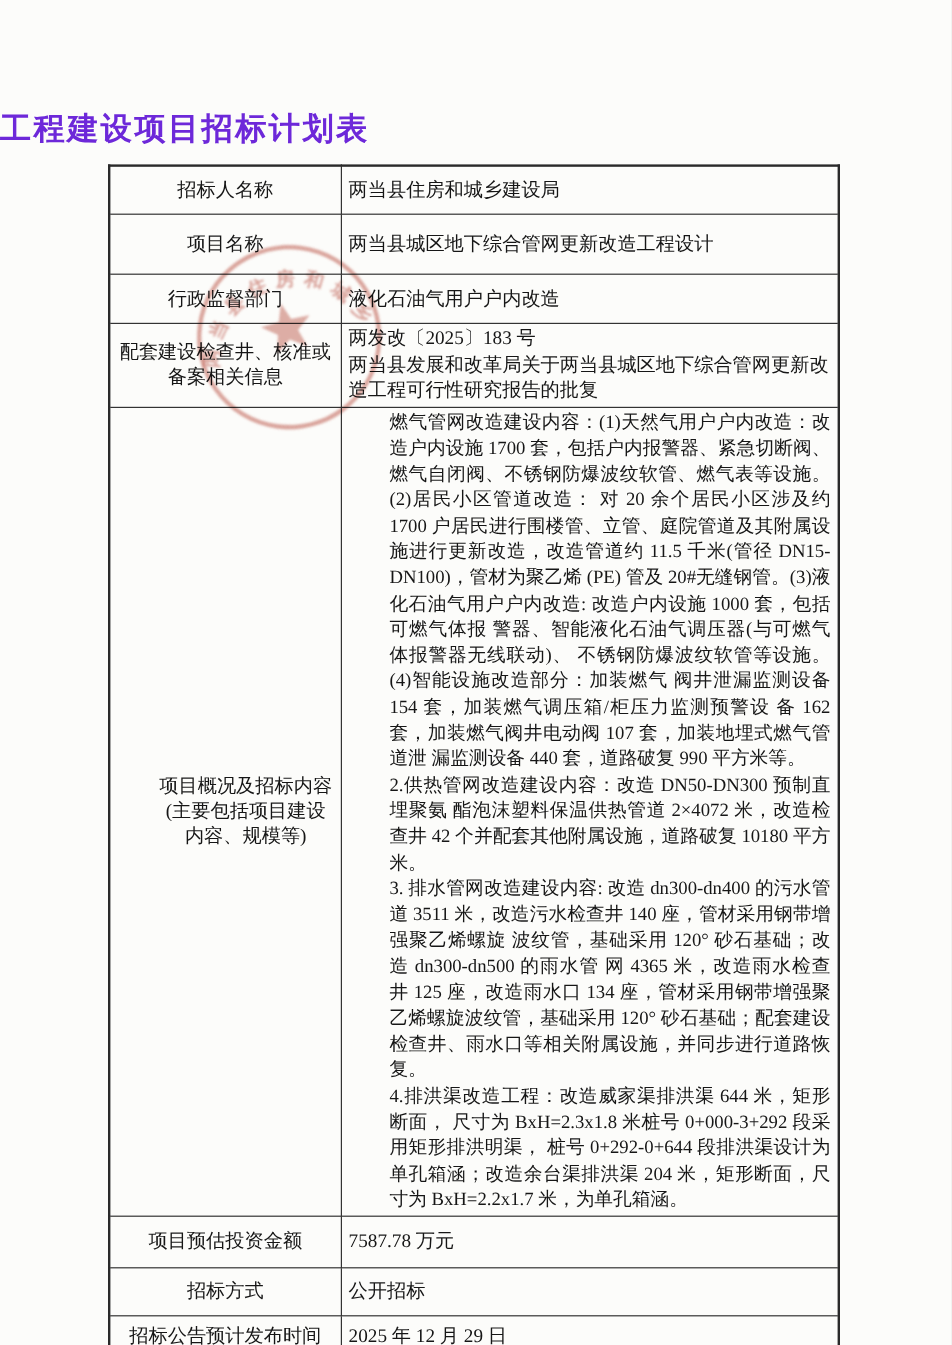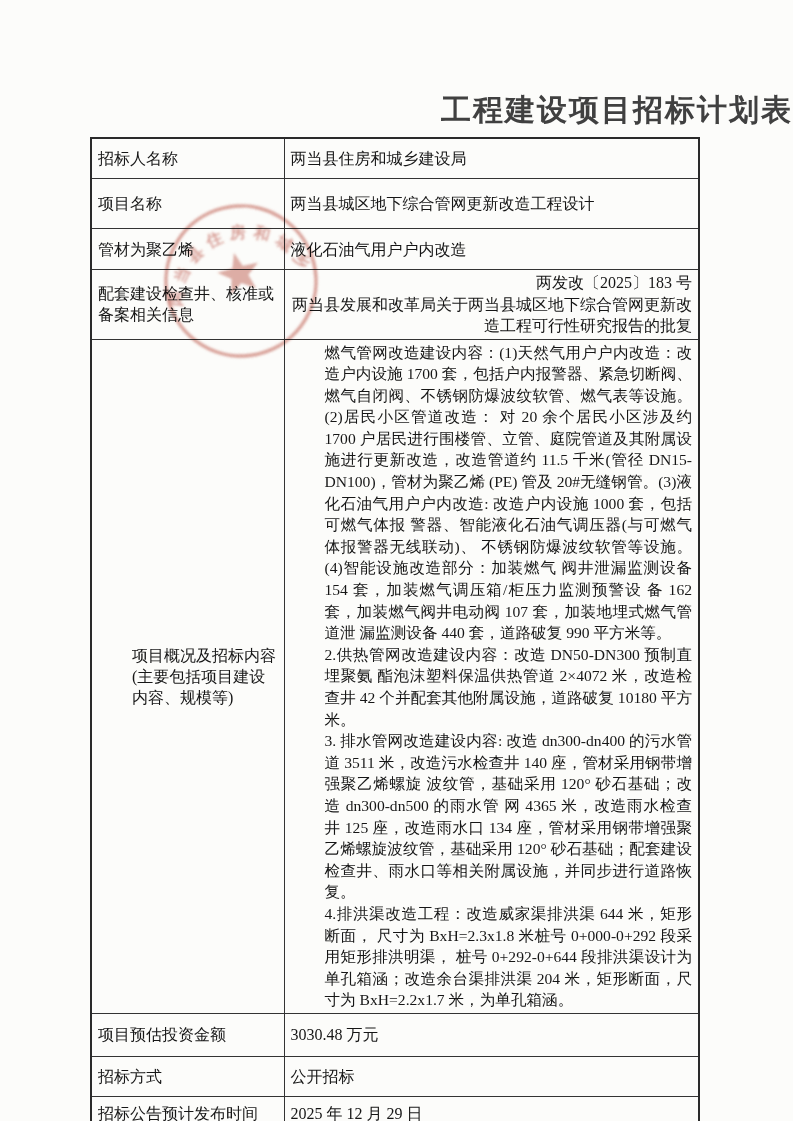--- a/index.html
+++ b/index.html
@@ -12,56 +12,56 @@
     overflow: hidden;
     font-family: "Liberation Serif", "DejaVu Serif", serif;
     color: #161616;
   }
   .doc-title {
     position: absolute;
     top: 90px;
     left: 0;
     width: 100%;
     margin: 0;
-    text-align: right;
-    font-size: 30px;
+    text-align: left;
+    font-size: 26px;
     font-weight: bold;
     letter-spacing: 2px;
-    color: #404040;
+    color: #6d28d9;
     font-family: "Liberation Sans", "DejaVu Sans", sans-serif;
   }
   table.form-table {
     position: absolute;
     left: 90px;
     top: 137px;
     width: 608px;
     border-collapse: collapse;
     table-layout: fixed;
     border: 2px solid #2a2a2a;
   }
   table.form-table td {
     border: 1.5px solid #333;
     font-size: 16px;
     padding: 2px 6px;
     vertical-align: middle;
     overflow: hidden;
   }
-  td.cell-label { text-align: left; line-height: 21px; }
+  td.cell-label { text-align: center; line-height: 21px; }
   td.cell-value { text-align: left; line-height: 21px; }
   tr.r1 td { height: 35px; }
   tr.r2 td { height: 45px; }
   tr.r3 td { height: 36px; }
   tr.r4 td { height: 60px; }
   tr.r5 td { height: 520px; padding-left: 40px; }
   tr.r6 td { height: 39px; }
   tr.r7 td { height: 38px; }
   tr.r8 td { height: 38px; }
   tr.r9 td { height: 35px; }
   tr.r10 td { height: 29px; }
-  td.cell-approval { text-align: right; line-height: 21.5px; padding: 2px 8px; }
+  td.cell-approval { text-align: left; line-height: 21.5px; padding: 2px 8px; }
   td.cell-overview-content {
     vertical-al: top;
     vertical-align: top;
     text-align: justify;
     padding: 5px 9px 4px 9px;
   }
   .overview-para {
     font-size: 15.6px;
     line-height: 21.6px;
     text-align: justify;
@@ -99,42 +99,42 @@
     <tbody>
       <tr class="r1">
         <td class="cell-label">招标人名称</td>
         <td class="cell-value">两当县住房和城乡建设局</td>
       </tr>
       <tr class="r2">
         <td class="cell-label">项目名称</td>
         <td class="cell-value">两当县城区地下综合管网更新改造工程设计</td>
       </tr>
       <tr class="r3">
-        <td class="cell-label">管材为聚乙烯</td>
+        <td class="cell-label">行政监督部门</td>
         <td class="cell-value">液化石油气用户户内改造</td>
       </tr>
       <tr class="r4">
         <td class="cell-label">配套建设检查井、核准或备案相关信息</td>
         <td class="cell-approval">
           <div>两发改〔2025〕183 号</div>
           <div>两当县发展和改革局关于两当县城区地下综合管网更新改造工程可行性研究报告的批复</div>
         </td>
       </tr>
       <tr class="r5">
         <td class="cell-label">项目概况及招标内容(主要包括项目建设内容、规模等)</td>
         <td class="cell-overview-content">
           <div class="overview-para">燃气管网改造建设内容：(1)天然气用户户内改造：改造户内设施 1700 套，包括户内报警器、紧急切断阀、燃气自闭阀、不锈钢防爆波纹软管、燃气表等设施。(2)居民小区管道改造： 对 20 余个居民小区涉及约 1700 户居民进行围楼管、立管、庭院管道及其附属设施进行更新改造，改造管道约 11.5 千米(管径 DN15-DN100)，管材为聚乙烯 (PE) 管及 20#无缝钢管。(3)液化石油气用户户内改造: 改造户内设施 1000 套，包括可燃气体报 警器、智能液化石油气调压器(与可燃气体报警器无线联动)、 不锈钢防爆波纹软管等设施。(4)智能设施改造部分：加装燃气 阀井泄漏监测设备 154 套，加装燃气调压箱/柜压力监测预警设 备 162 套，加装燃气阀井电动阀 107 套，加装地埋式燃气管道泄 漏监测设备 440 套，道路破复 990 平方米等。</div>
           <div class="overview-para">2.供热管网改造建设内容：改造 DN50-DN300 预制直埋聚氨 酯泡沫塑料保温供热管道 2×4072 米，改造检查井 42 个并配套其他附属设施，道路破复 10180 平方米。</div>
           <div class="overview-para">3. 排水管网改造建设内容: 改造 dn300-dn400 的污水管道 3511 米，改造污水检查井 140 座，管材采用钢带增强聚乙烯螺旋 波纹管，基础采用 120° 砂石基础；改造 dn300-dn500 的雨水管 网 4365 米，改造雨水检查井 125 座，改造雨水口 134 座，管材采用钢带增强聚乙烯螺旋波纹管，基础采用 120° 砂石基础；配套建设检查井、雨水口等相关附属设施，并同步进行道路恢复。</div>
-          <div class="overview-para">4.排洪渠改造工程：改造威家渠排洪渠 644 米，矩形断面， 尺寸为 BxH=2.3x1.8 米桩号 0+000-0+292 段采用矩形排洪明渠， 桩号 0+292-0+644 段排洪渠设计为单孔箱涵；改造余台渠排洪渠 204 米，矩形断面，尺寸为 BxH=2.2x1.7 米，为单孔箱涵。</div>
+          <div class="overview-para">4.排洪渠改造工程：改造威家渠排洪渠 644 米，矩形断面， 尺寸为 BxH=2.3x1.8 米桩号 0+000-3+292 段采用矩形排洪明渠， 桩号 0+292-0+644 段排洪渠设计为单孔箱涵；改造余台渠排洪渠 204 米，矩形断面，尺寸为 BxH=2.2x1.7 米，为单孔箱涵。</div>
         </td>
       </tr>
       <tr class="r7">
         <td class="cell-label">项目预估投资金额</td>
-        <td class="cell-value">3030.48 万元</td>
+        <td class="cell-value">7587.78 万元</td>
       </tr>
       <tr class="r9">
         <td class="cell-label">招标方式</td>
         <td class="cell-value">公开招标</td>
       </tr>
       <tr class="r10">
         <td class="cell-label">招标公告预计发布时间</td>
         <td class="cell-value">2025 年 12 月 29 日</td>
       </tr>
     </tbody>

